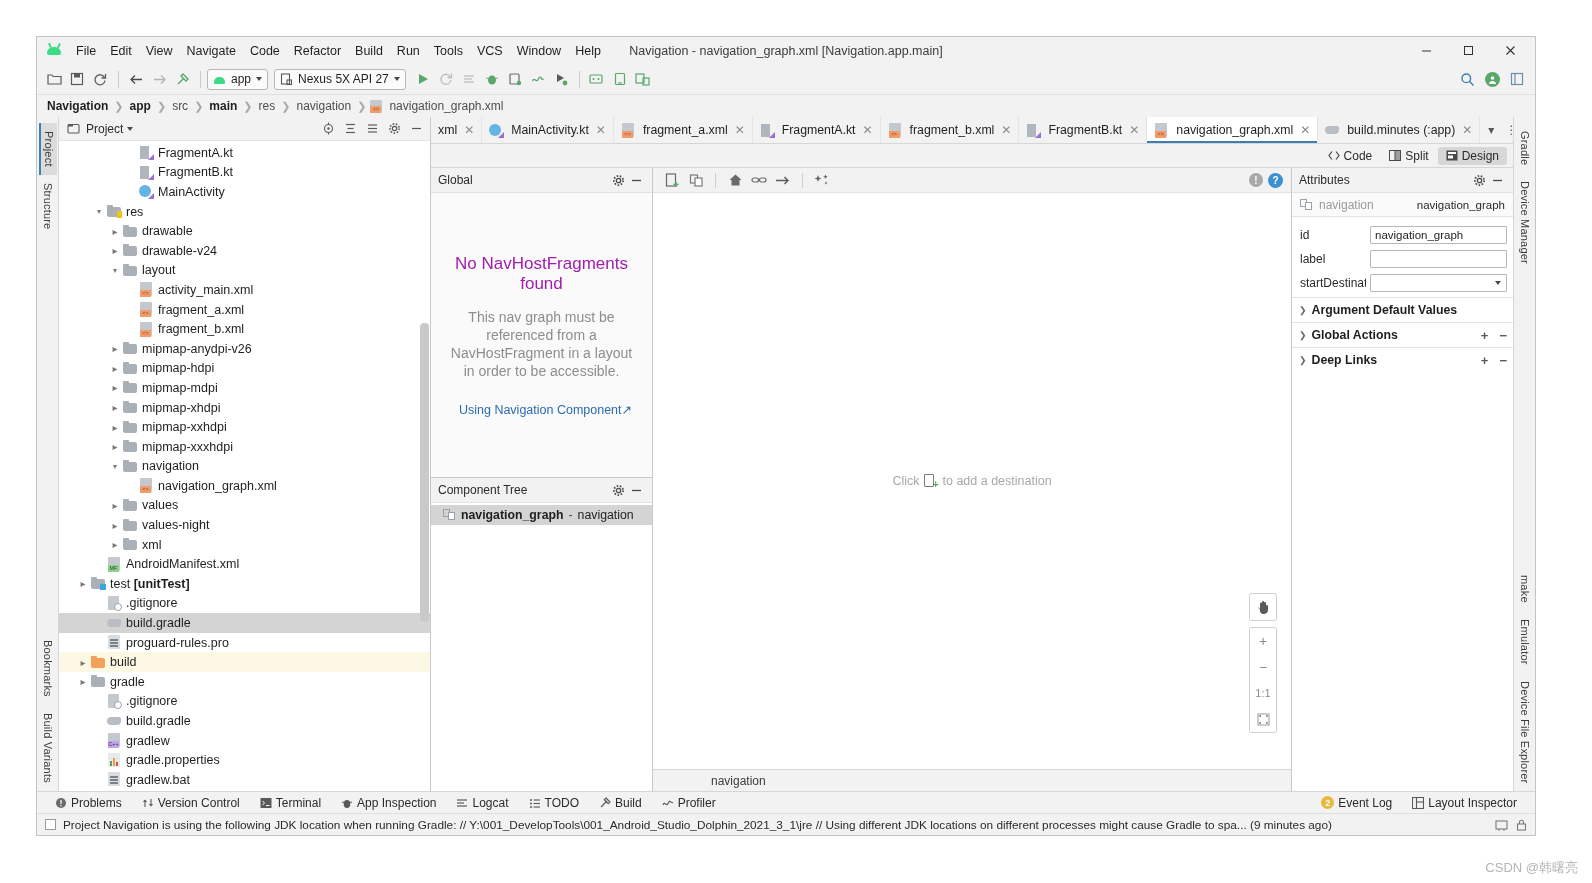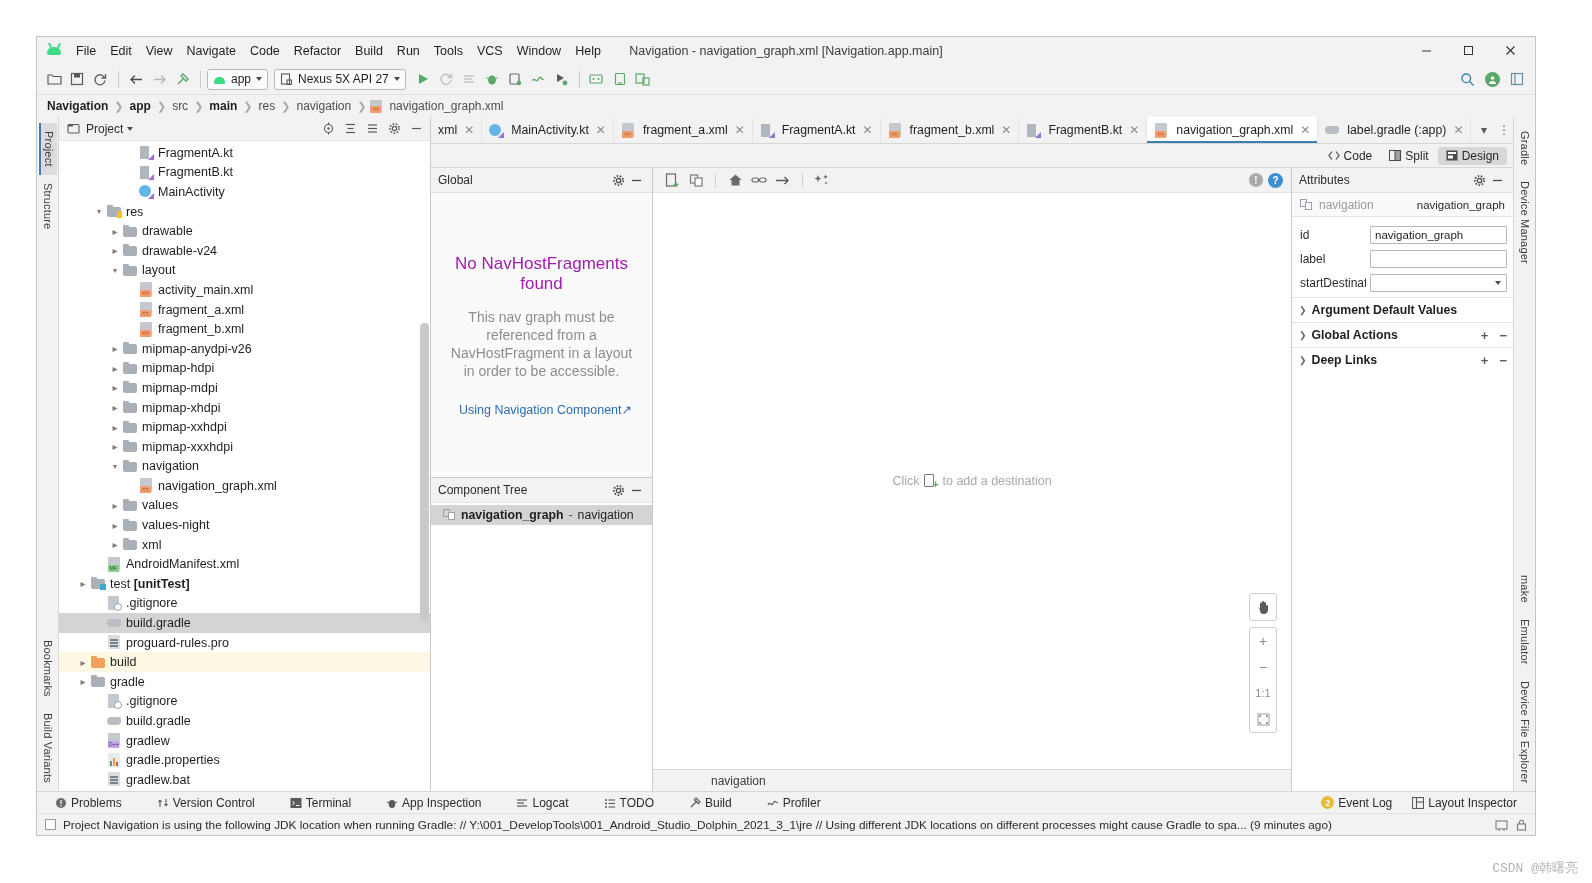--- a/index.html
+++ b/index.html
@@ -277,39 +277,39 @@
     border-top: 1px solid #e4e4e4; font-size: 12.3px; font-weight: bold; color: #1f1f1f;
     background: #fff;
   }
   .section .chev { color: #6a6a6a; font-size: 9px; font-weight: normal; }
   .section .plus { margin-left: auto; color: #5a5a5a; font-size: 13px; }
   .section .minus { color: #5a5a5a; font-size: 13px; margin-left: 6px; }
 
   
   .toolwindow-bar {
     height: 22px; background: #f2f2f2; border-top: 1px solid #d6d6d6; display: flex;
-    align-items: center; padding: 0 8px; gap: 15px; font-size: 12px; color: #2b2b2b; flex: none;
+    align-items: center; padding: 0 8px; gap: 0px; font-size: 12px; color: #2b2b2b; flex: none;
   }
   .twb {
     display: flex; align-items: center; gap: 4px; padding: 2px 10px; white-space: nowrap; border-radius: 3px;
   }
   .twb-right { margin-left: auto; display: flex; align-items: center; gap: 0; }
   .ev-badge { width: 13px; height: 13px; border-radius: 50%; background: #e8b93a; color: #fff;
      display: flex; align-items: center; justify-content: center; font-size: 9px; font-weight: bold; }
   .statusbar {
     height: 22px; background: #f2f2f2; border-top: 1px solid #e0e0e0; display: flex;
     align-items: center; padding: 0 8px; gap: 7px; font-size: 11.8px; color: #2b2b2b; flex: none;
   }
   .sb-check { width: 11px; height: 11px; border: 1px solid #9a9a9a; background: #fff; flex: none; }
   .sb-text { white-space: nowrap; overflow: hidden; text-overflow: ellipsis; }
   .sb-right { margin-left: auto; display: flex; align-items: center; gap: 8px; color: #5a5a5a; }
 
   .watermark {
     position: absolute; right: 14px; bottom: 6px; font-size: 13px; color: #b4b4b4;
-    font-family: Liberation Mono, monospace;
+    font-family: Liberation Sans, sans-serif;
   }
   svg { display: block; }
 </style>
 </head>
 <body>
 
 <div class="app">
 
   <div class="menubar">
     <div class="android-logo">
@@ -874,21 +874,21 @@
               <span class="pg"></span>
               <span class="bd">&lt;&gt;</span>
             </span>
             <span>navigation_graph.xml</span>
             <span class="x">✕</span>
           </div>
           <div class="tab">
             <span class="ico gradle" style="margin-right:2px">
               <span class="el"></span>
             </span>
-            <span>label.gradle (:app)</span>
+            <span>build.minutes (:app)</span>
             <span class="x">✕</span>
           </div>
           <div class="tab-chev">▾</div>
           <div class="tab-more">⋮</div>
         </div>
 
       <div class="modebar">
         <div class="mode">
           <span class="gl">
             <svg width="12" height="11" viewBox="0 0 12 11">

